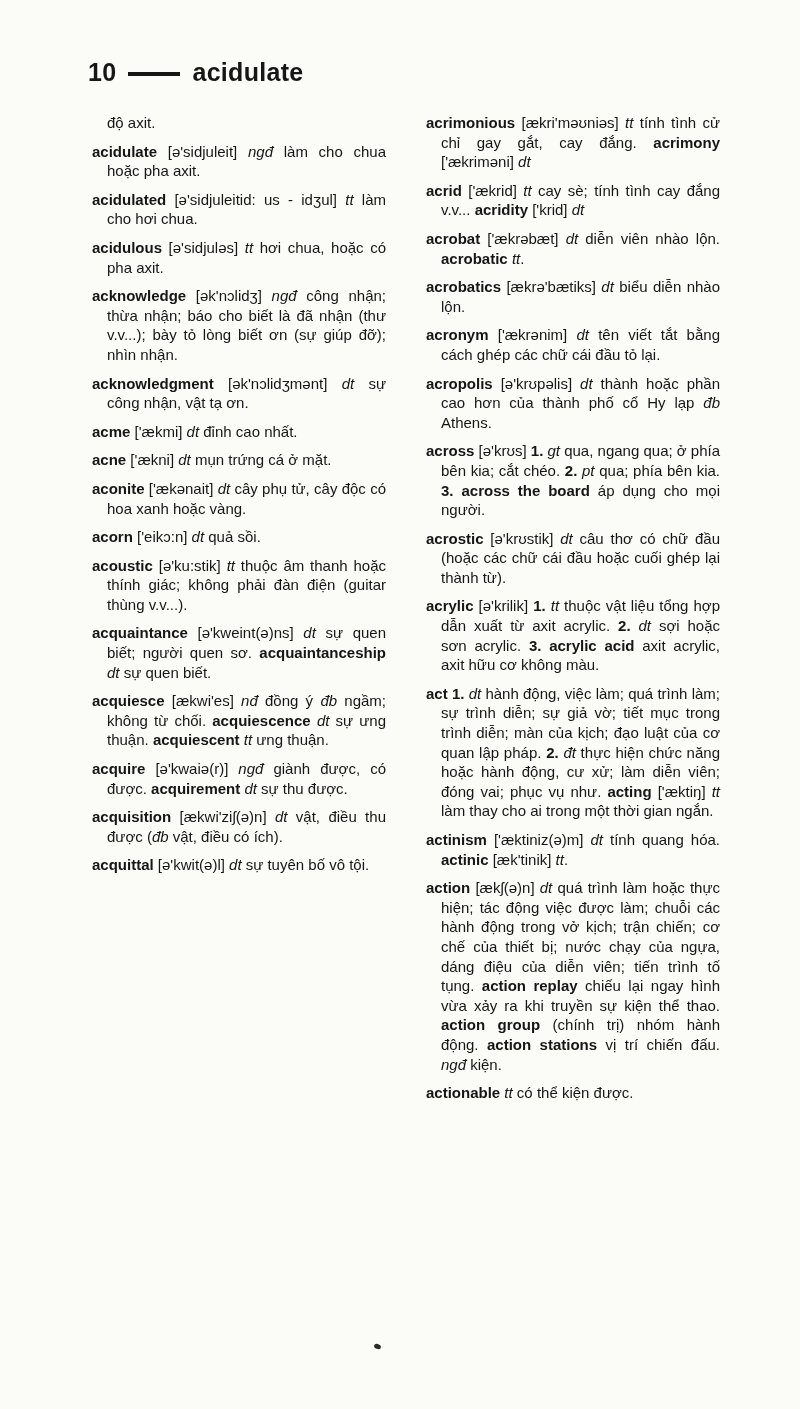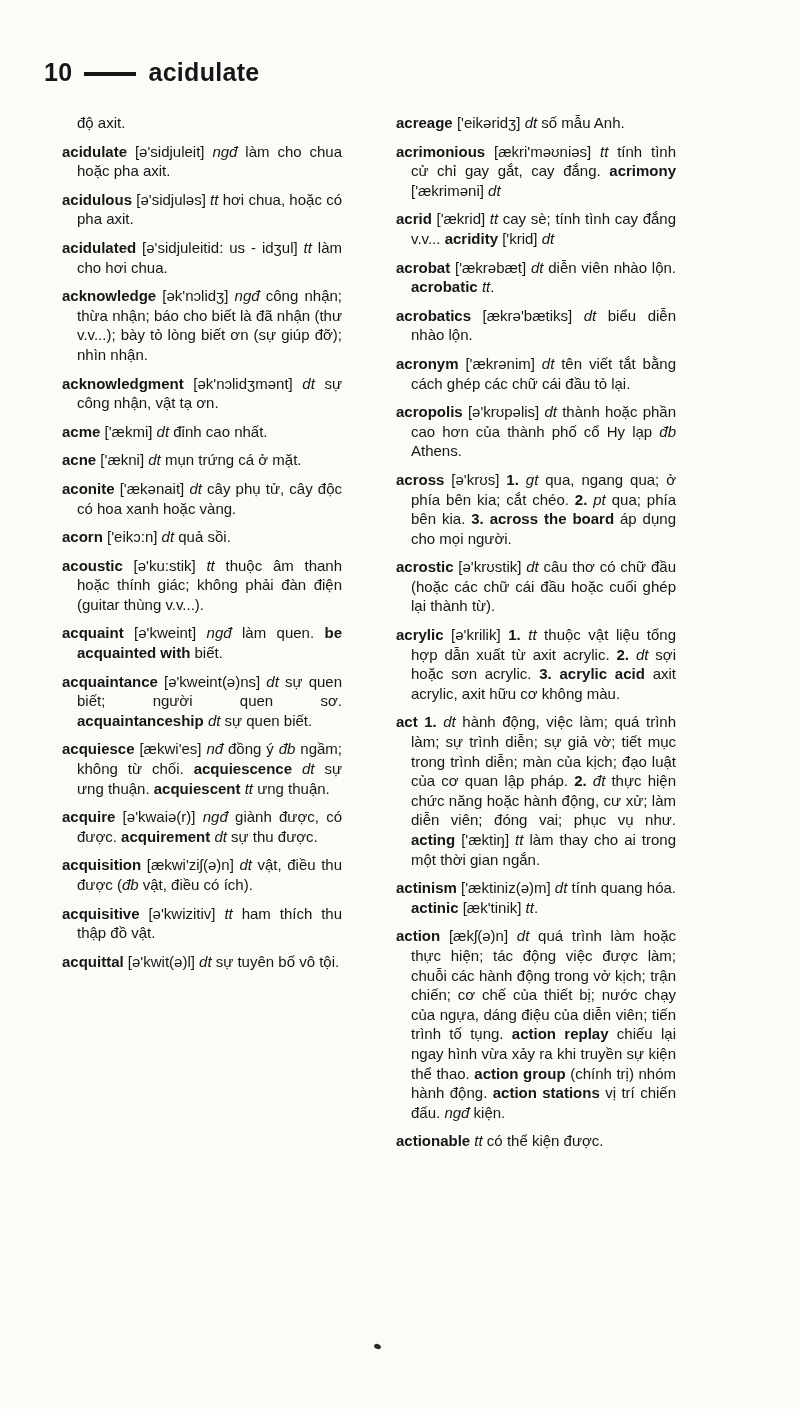--- a/index.html
+++ b/index.html
@@ -4,34 +4,34 @@
 <style>
   html, body { margin: 0; padding: 0; }
   body {
     width: 800px; height: 1409px;
     background: #fbfbf8;
     color: #161616;
     font-family: "Liberation Sans", sans-serif;
     overflow: hidden;
     position: relative;
   }
-  .page { box-sizing: border-box; padding: 58px 80px 0 44px; }
+  .page { box-sizing: border-box; padding: 58px 80px 0 88px; }
   .page-header {
     display: flex; align-items: center;
     font-size: 25px; font-weight: 700; letter-spacing: 0.3px;
     margin-bottom: 26px;
   }
   .header-dash {
     display: inline-block; width: 52px; height: 4px;
     background: #151515; margin: 2px 12px 0 12px;
   }
   .columns { display: flex; gap: 36px; }
   .column { width: 298px; font-size: 15px; line-height: 19.6px; }
   .entry {
-    margin: 0 0 9px 18px;
+    margin: 0 0 9px 4px;
     padding-left: 15px;
     text-indent: -15px;
     text-align: justify;
   }
   .entry.cont { text-indent: 0; }
   .s-b { font-weight: 700; }
   .s-i { font-style: italic; }
   .scan-speck {
     position: absolute; left: 374px; top: 1344px;
     width: 7px; height: 5px; background: #2a2a2a; border-radius: 50%;
@@ -46,39 +46,36 @@
   <header class="page-header">
     <span>10</span>
     <span class="header-dash"></span>
     <span>acidulate</span>
   </header>
 
   <main class="columns">
     <div class="column">
         <p class="entry cont"><span>độ axit.</span></p>
         <p class="entry"><span class="s-b">acidulate</span><span> [ə'sidjuleit] </span><span class="s-i">ngđ</span><span> làm cho chua hoặc pha axit.</span></p>
+        <p class="entry"><span class="s-b">acidulated</span><span> [ə'sidjuleitid: us - idʒul] </span><span class="s-i">tt</span><span> làm cho hơi chua.</span></p>
         <p class="entry"><span class="s-b">acidulous</span><span> [ə'sidjuləs] </span><span class="s-i">tt</span><span> hơi chua, hoặc có pha axit.</span></p>
-        <p class="entry"><span class="s-b">acidulated</span><span> [ə'sidjuleitid: us - idʒul] </span><span class="s-i">tt</span><span> làm cho hơi chua.</span></p>
         <p class="entry"><span class="s-b">acknowledge</span><span> [ək'nɔlidʒ] </span><span class="s-i">ngđ</span><span> công nhận; thừa nhận; báo cho biết là đã nhận (thư v.v...); bày tỏ lòng biết ơn (sự giúp đỡ); nhìn nhận.</span></p>
         <p class="entry"><span class="s-b">acknowledgment</span><span> [ək'nɔlidʒmənt] </span><span class="s-i">dt</span><span> sự công nhận, vật tạ ơn.</span></p>
         <p class="entry"><span class="s-b">acme</span><span> ['ækmi] </span><span class="s-i">dt</span><span> đỉnh cao nhất.</span></p>
         <p class="entry"><span class="s-b">acne</span><span> ['ækni] </span><span class="s-i">dt</span><span> mụn trứng cá ở mặt.</span></p>
         <p class="entry"><span class="s-b">aconite</span><span> ['ækənait] </span><span class="s-i">dt</span><span> cây phụ tử, cây độc có hoa xanh hoặc vàng.</span></p>
         <p class="entry"><span class="s-b">acorn</span><span> ['eikɔ:n] </span><span class="s-i">dt</span><span> quả sồi.</span></p>
         <p class="entry"><span class="s-b">acoustic</span><span> [ə'ku:stik] </span><span class="s-i">tt</span><span> thuộc âm thanh hoặc thính giác; không phải đàn điện (guitar thùng v.v...).</span></p>
-        <p class="entry"><span class="s-b">acquaint</span><span> [ə'kweint] </span><span class="s-i">ngđ</span><span> làm quen. </span><span class="s-b">be acquainted with</span><span> biết.</span></p>
         <p class="entry"><span class="s-b">acquaintance</span><span> [ə'kweint(ə)ns] </span><span class="s-i">dt</span><span> sự quen biết; người quen sơ. </span><span class="s-b">acquaintanceship</span><span> </span><span class="s-i">dt</span><span> sự quen biết.</span></p>
         <p class="entry"><span class="s-b">acquiesce</span><span> [ækwi'es] </span><span class="s-i">nđ</span><span> đồng ý </span><span class="s-i">đb</span><span> ngầm; không từ chối. </span><span class="s-b">acquiescence</span><span> </span><span class="s-i">dt</span><span> sự ưng thuận. </span><span class="s-b">acquiescent</span><span> </span><span class="s-i">tt</span><span> ưng thuận.</span></p>
         <p class="entry"><span class="s-b">acquire</span><span> [ə'kwaiə(r)] </span><span class="s-i">ngđ</span><span> giành được, có được. </span><span class="s-b">acquirement</span><span> </span><span class="s-i">dt</span><span> sự thu được.</span></p>
         <p class="entry"><span class="s-b">acquisition</span><span> [ækwi'ziʃ(ə)n] </span><span class="s-i">dt</span><span> vật, điều thu được (</span><span class="s-i">đb</span><span> vật, điều có ích).</span></p>
-        <p class="entry"><span class="s-b">acquisitive</span><span> [ə'kwizitiv] </span><span class="s-i">tt</span><span> ham thích thu thập đồ vật.</span></p>
         <p class="entry"><span class="s-b">acquittal</span><span> [ə'kwit(ə)l] </span><span class="s-i">dt</span><span> sự tuyên bố vô tội.</span></p>
       </div>
     <div class="column">
-        <p class="entry"><span class="s-b">acreage</span><span> ['eikəridʒ] </span><span class="s-i">dt</span><span> số mẫu Anh.</span></p>
         <p class="entry"><span class="s-b">acrimonious</span><span> [ækri'məʊniəs] </span><span class="s-i">tt</span><span> tính tình cử chỉ gay gắt, cay đắng. </span><span class="s-b">acrimony</span><span> ['ækriməni] </span><span class="s-i">dt</span></p>
         <p class="entry"><span class="s-b">acrid</span><span> ['ækrid] </span><span class="s-i">tt</span><span> cay sè; tính tình cay đắng v.v... </span><span class="s-b">acridity</span><span> ['krid] </span><span class="s-i">dt</span></p>
         <p class="entry"><span class="s-b">acrobat</span><span> ['ækrəbæt] </span><span class="s-i">dt</span><span> diễn viên nhào lộn. </span><span class="s-b">acrobatic</span><span> </span><span class="s-i">tt</span><span>.</span></p>
         <p class="entry"><span class="s-b">acrobatics</span><span> [ækrə'bætiks] </span><span class="s-i">dt</span><span> biểu diễn nhào lộn.</span></p>
         <p class="entry"><span class="s-b">acronym</span><span> ['ækrənim] </span><span class="s-i">dt</span><span> tên viết tắt bằng cách ghép các chữ cái đầu tỏ lại.</span></p>
         <p class="entry"><span class="s-b">acropolis</span><span> [ə'krʊpəlis] </span><span class="s-i">dt</span><span> thành hoặc phần cao hơn của thành phố cổ Hy lạp </span><span class="s-i">đb</span><span> Athens.</span></p>
         <p class="entry"><span class="s-b">across</span><span> [ə'krʊs] </span><span class="s-b">1.</span><span> </span><span class="s-i">gt</span><span> qua, ngang qua; ở phía bên kia; cắt chéo. </span><span class="s-b">2.</span><span> </span><span class="s-i">pt</span><span> qua; phía bên kia. </span><span class="s-b">3. across the board</span><span> áp dụng cho mọi người.</span></p>
         <p class="entry"><span class="s-b">acrostic</span><span> [ə'krʊstik] </span><span class="s-i">dt</span><span> câu thơ có chữ đầu (hoặc các chữ cái đầu hoặc cuối ghép lại thành từ).</span></p>
         <p class="entry"><span class="s-b">acrylic</span><span> [ə'krilik] </span><span class="s-b">1.</span><span> </span><span class="s-i">tt</span><span> thuộc vật liệu tổng hợp dẫn xuất từ axit acrylic. </span><span class="s-b">2.</span><span> </span><span class="s-i">dt</span><span> sợi hoặc sơn acrylic. </span><span class="s-b">3. acrylic acid</span><span> axit acrylic, axit hữu cơ không màu.</span></p>
         <p class="entry"><span class="s-b">act 1.</span><span> </span><span class="s-i">dt</span><span> hành động, việc làm; quá trình làm; sự trình diễn; sự giả vờ; tiết mục trong trình diễn; màn của kịch; đạo luật của cơ quan lập pháp. </span><span class="s-b">2.</span><span> </span><span class="s-i">đt</span><span> thực hiện chức năng hoặc hành động, cư xử; làm diễn viên; đóng vai; phục vụ như. </span><span class="s-b">acting</span><span> ['æktiŋ] </span><span class="s-i">tt</span><span> làm thay cho ai trong một thời gian ngắn.</span></p>

